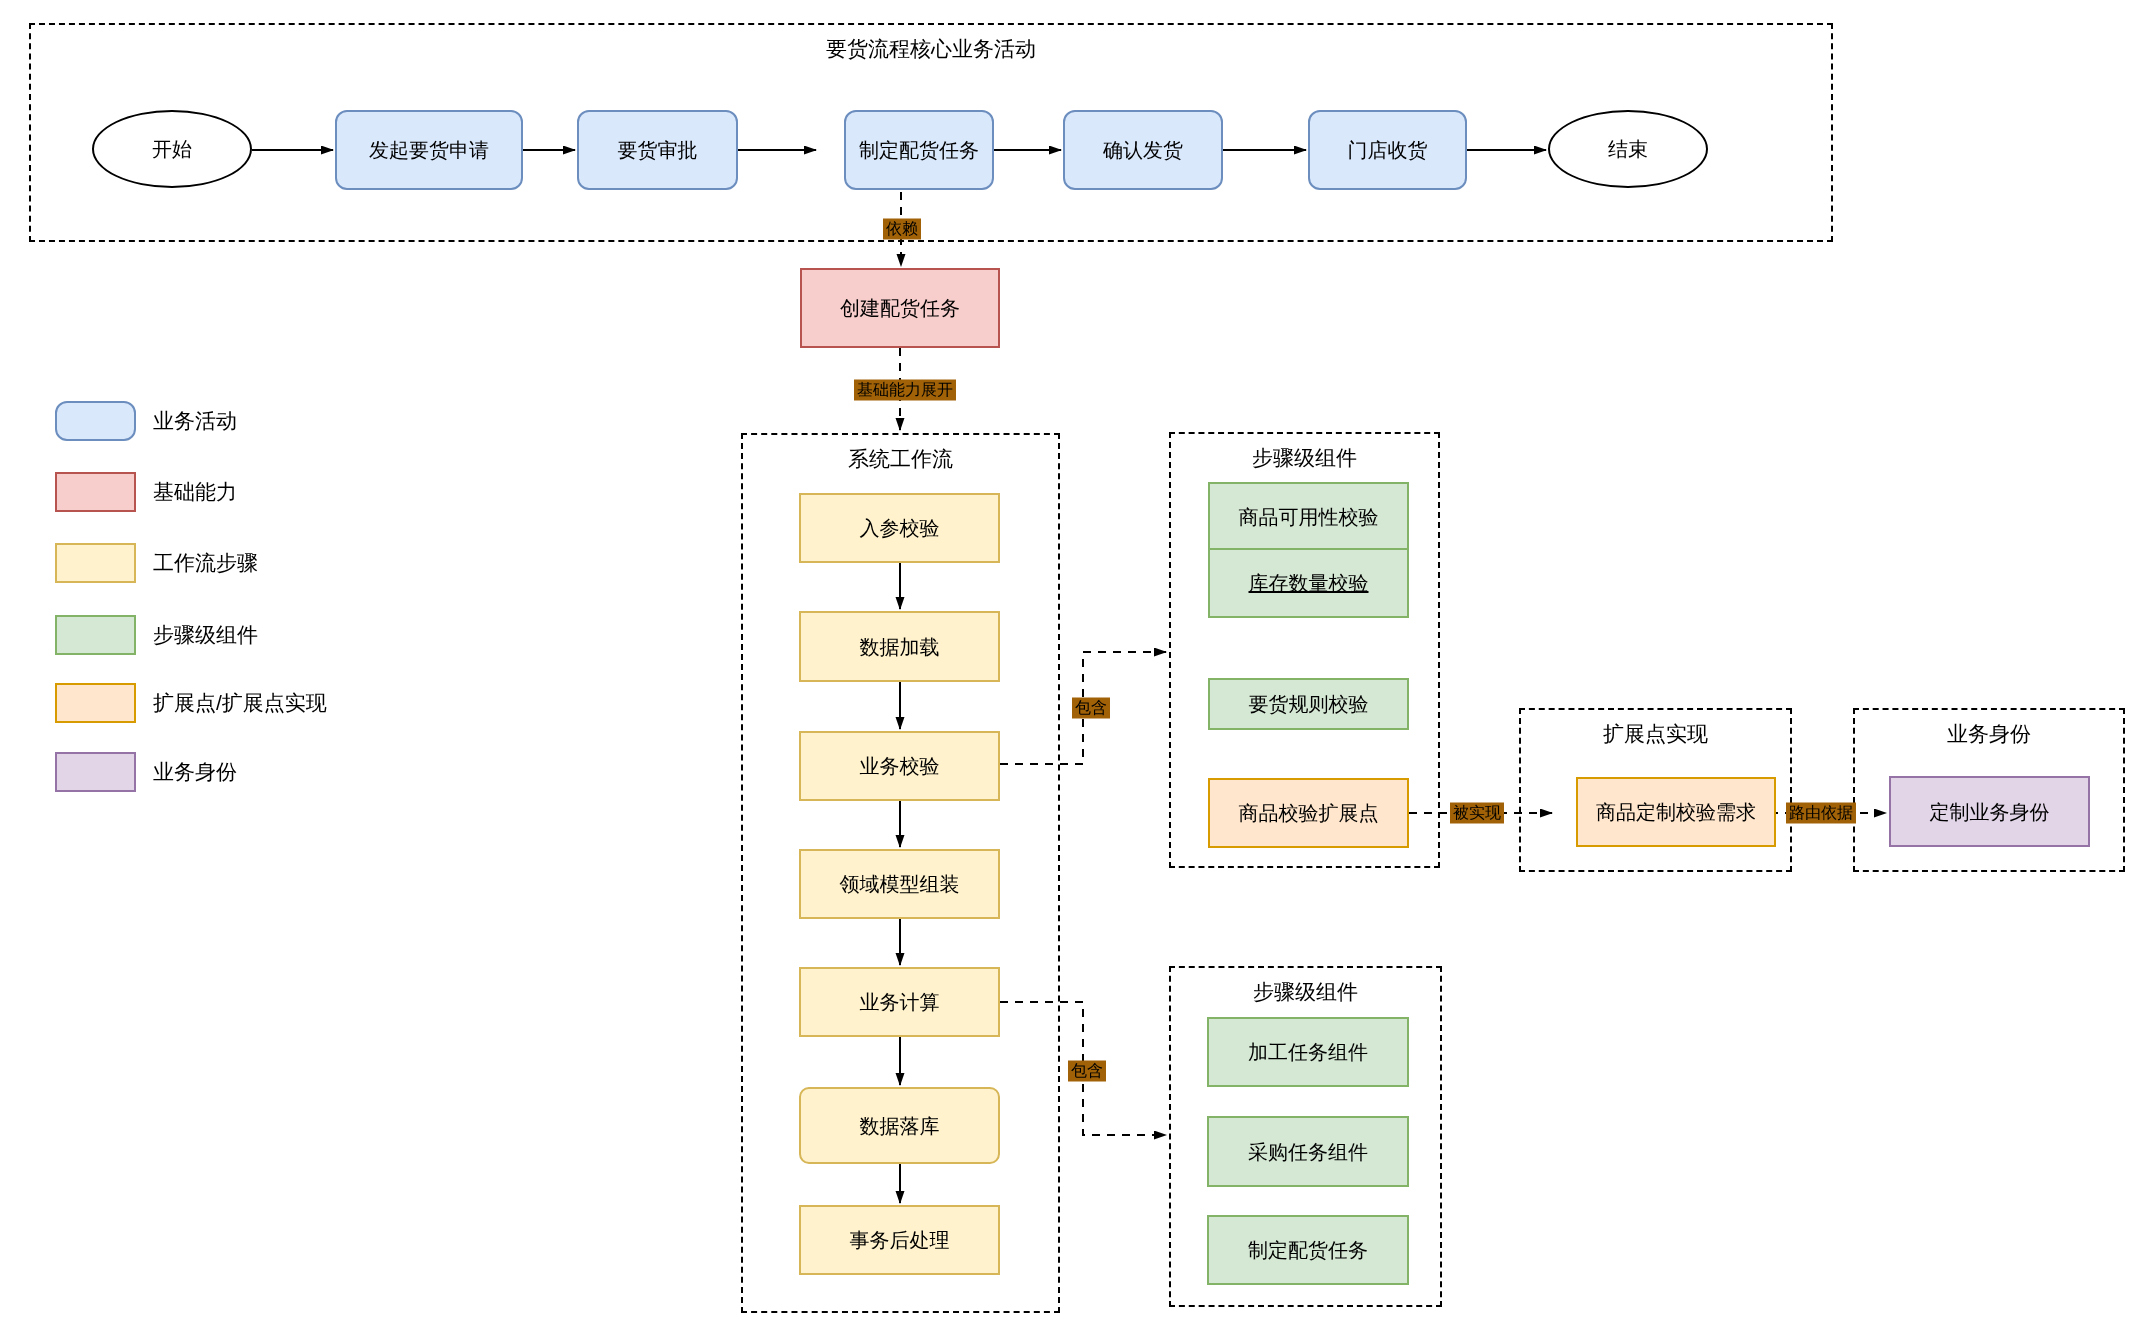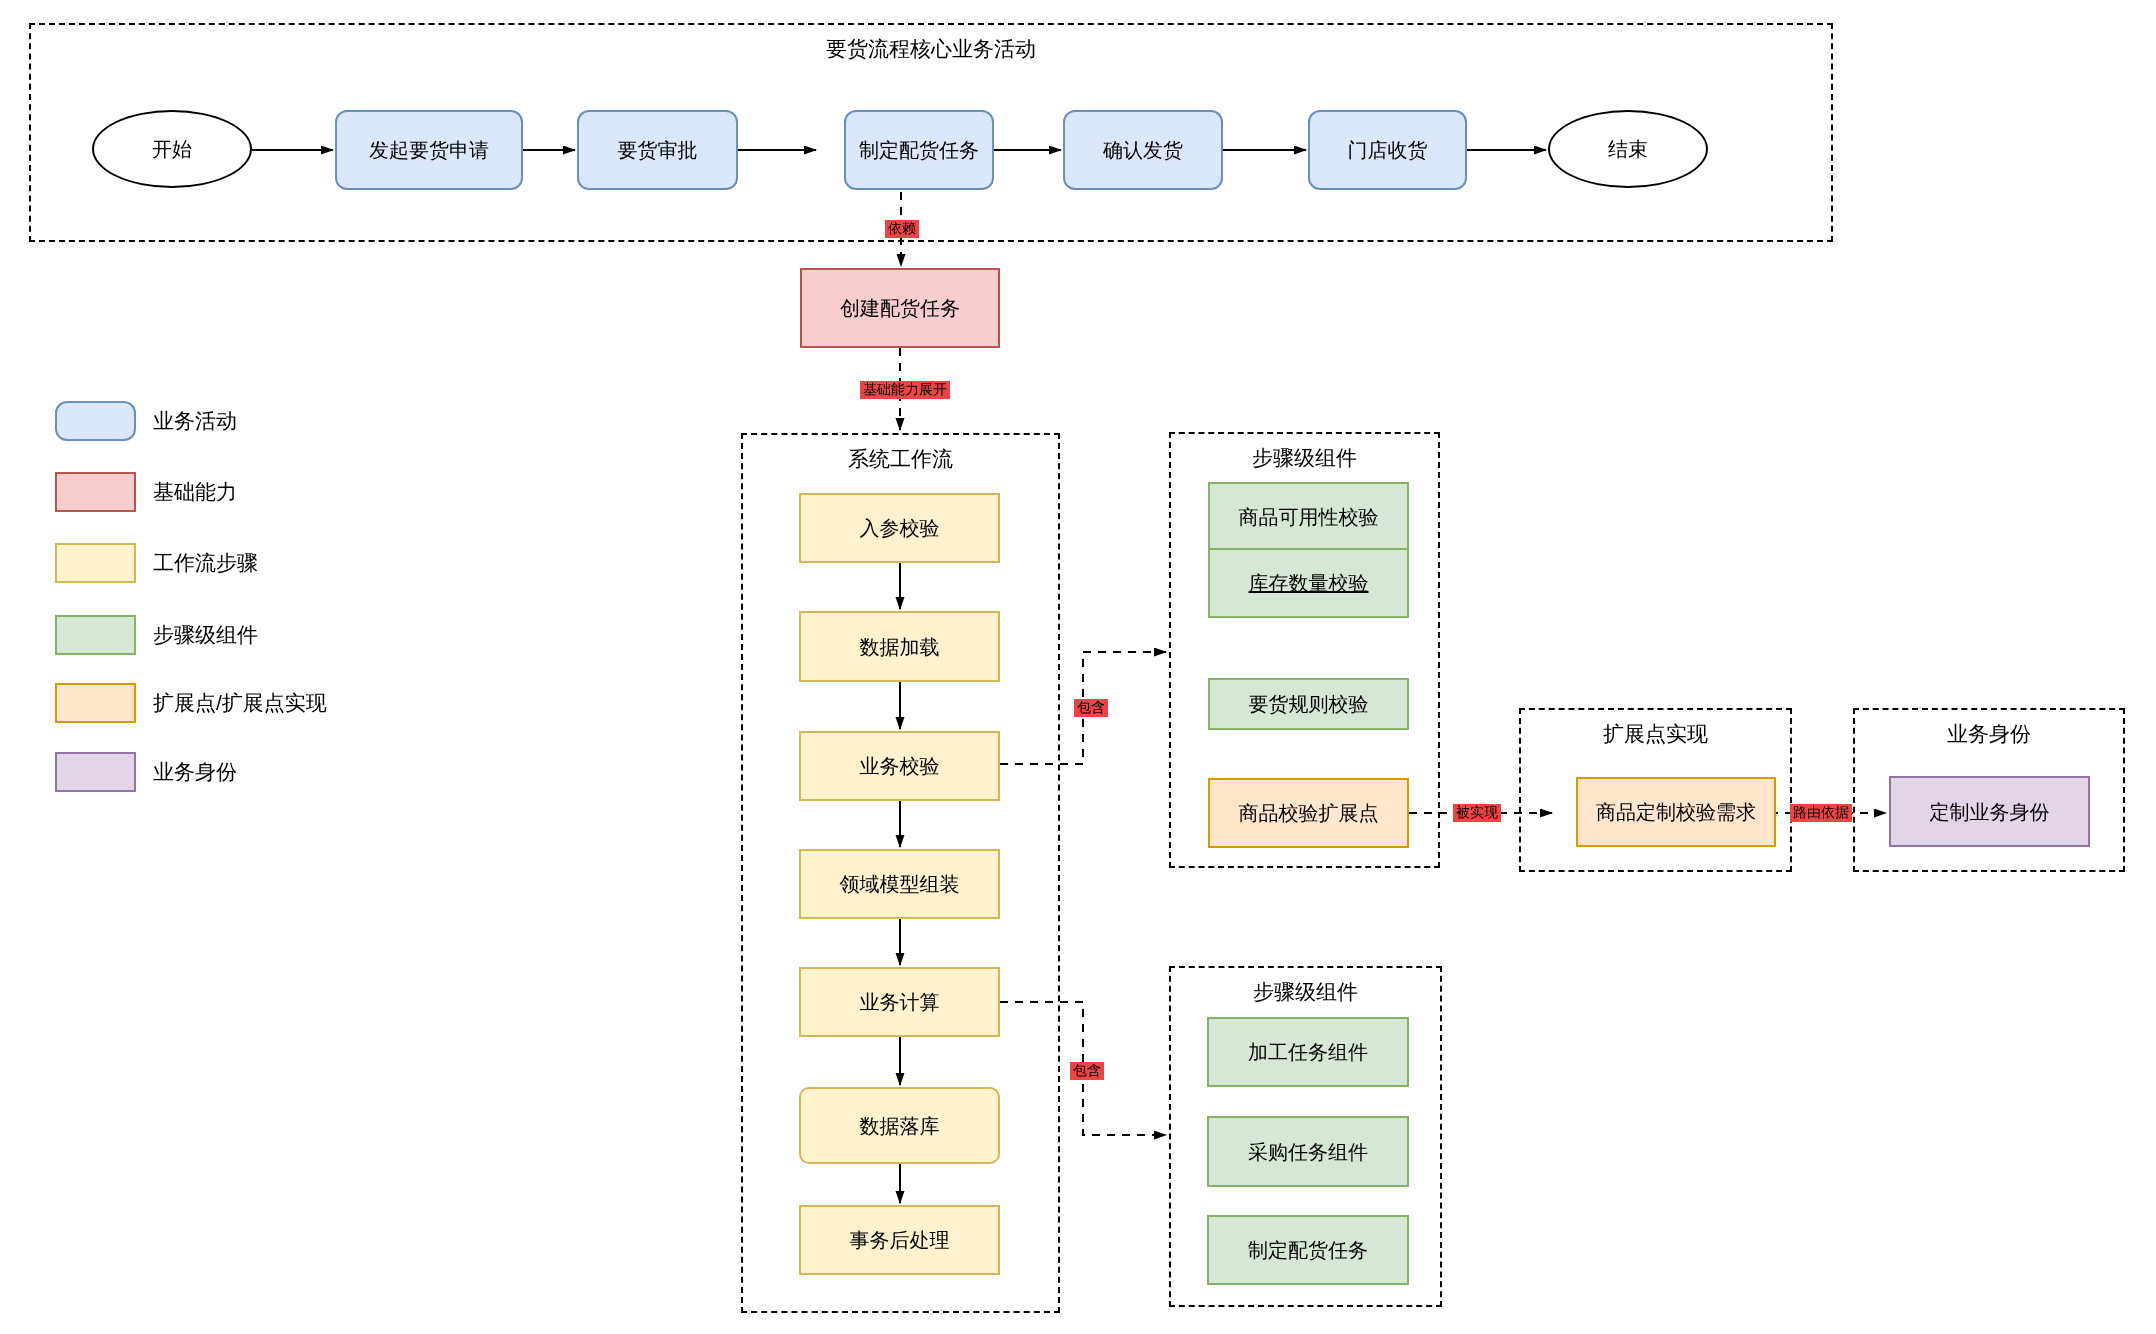--- a/index.html
+++ b/index.html
@@ -22,22 +22,22 @@
     white-space:nowrap;
   }
   .terminal { border:2px solid #000; border-radius:50%; background:#ffffff; }
   .activity { background:#dae8fc; border:2px solid #6c8ebf; border-radius:12px; }
   .capability { background:#f8cecc; border:2px solid #b85450; }
   .wstep { background:#fff2cc; border:2px solid #d6b656; }
   .comp { background:#d5e8d4; border:2px solid #82b366; }
   .ext { background:#ffe6cc; border:2px solid #d79b00; }
   .identity { background:#e1d5e7; border:2px solid #9673a6; }
   .edge-label {
-    position:absolute; transform:translate(-50%,-50%); background:#ef4444;
-    font-size:14px; padding:0 3px; white-space:nowrap; z-index:5;
+    position:absolute; transform:translate(-50%,-50%); background:#a16207;
+    font-size:16px; padding:0 3px; white-space:nowrap; z-index:5;
   }
   .legend-swatch { position:absolute; width:81px; height:40px; box-sizing:border-box; }
   .legend-label {
     position:absolute; left:153px; font-size:21px; line-height:40px; white-space:nowrap;
   }
   svg.wires { position:absolute; left:0; top:0; z-index:1; pointer-events:none; }
   .node, .group { z-index:2; }
   .group { z-index:0; }
 </style>
 </head>

